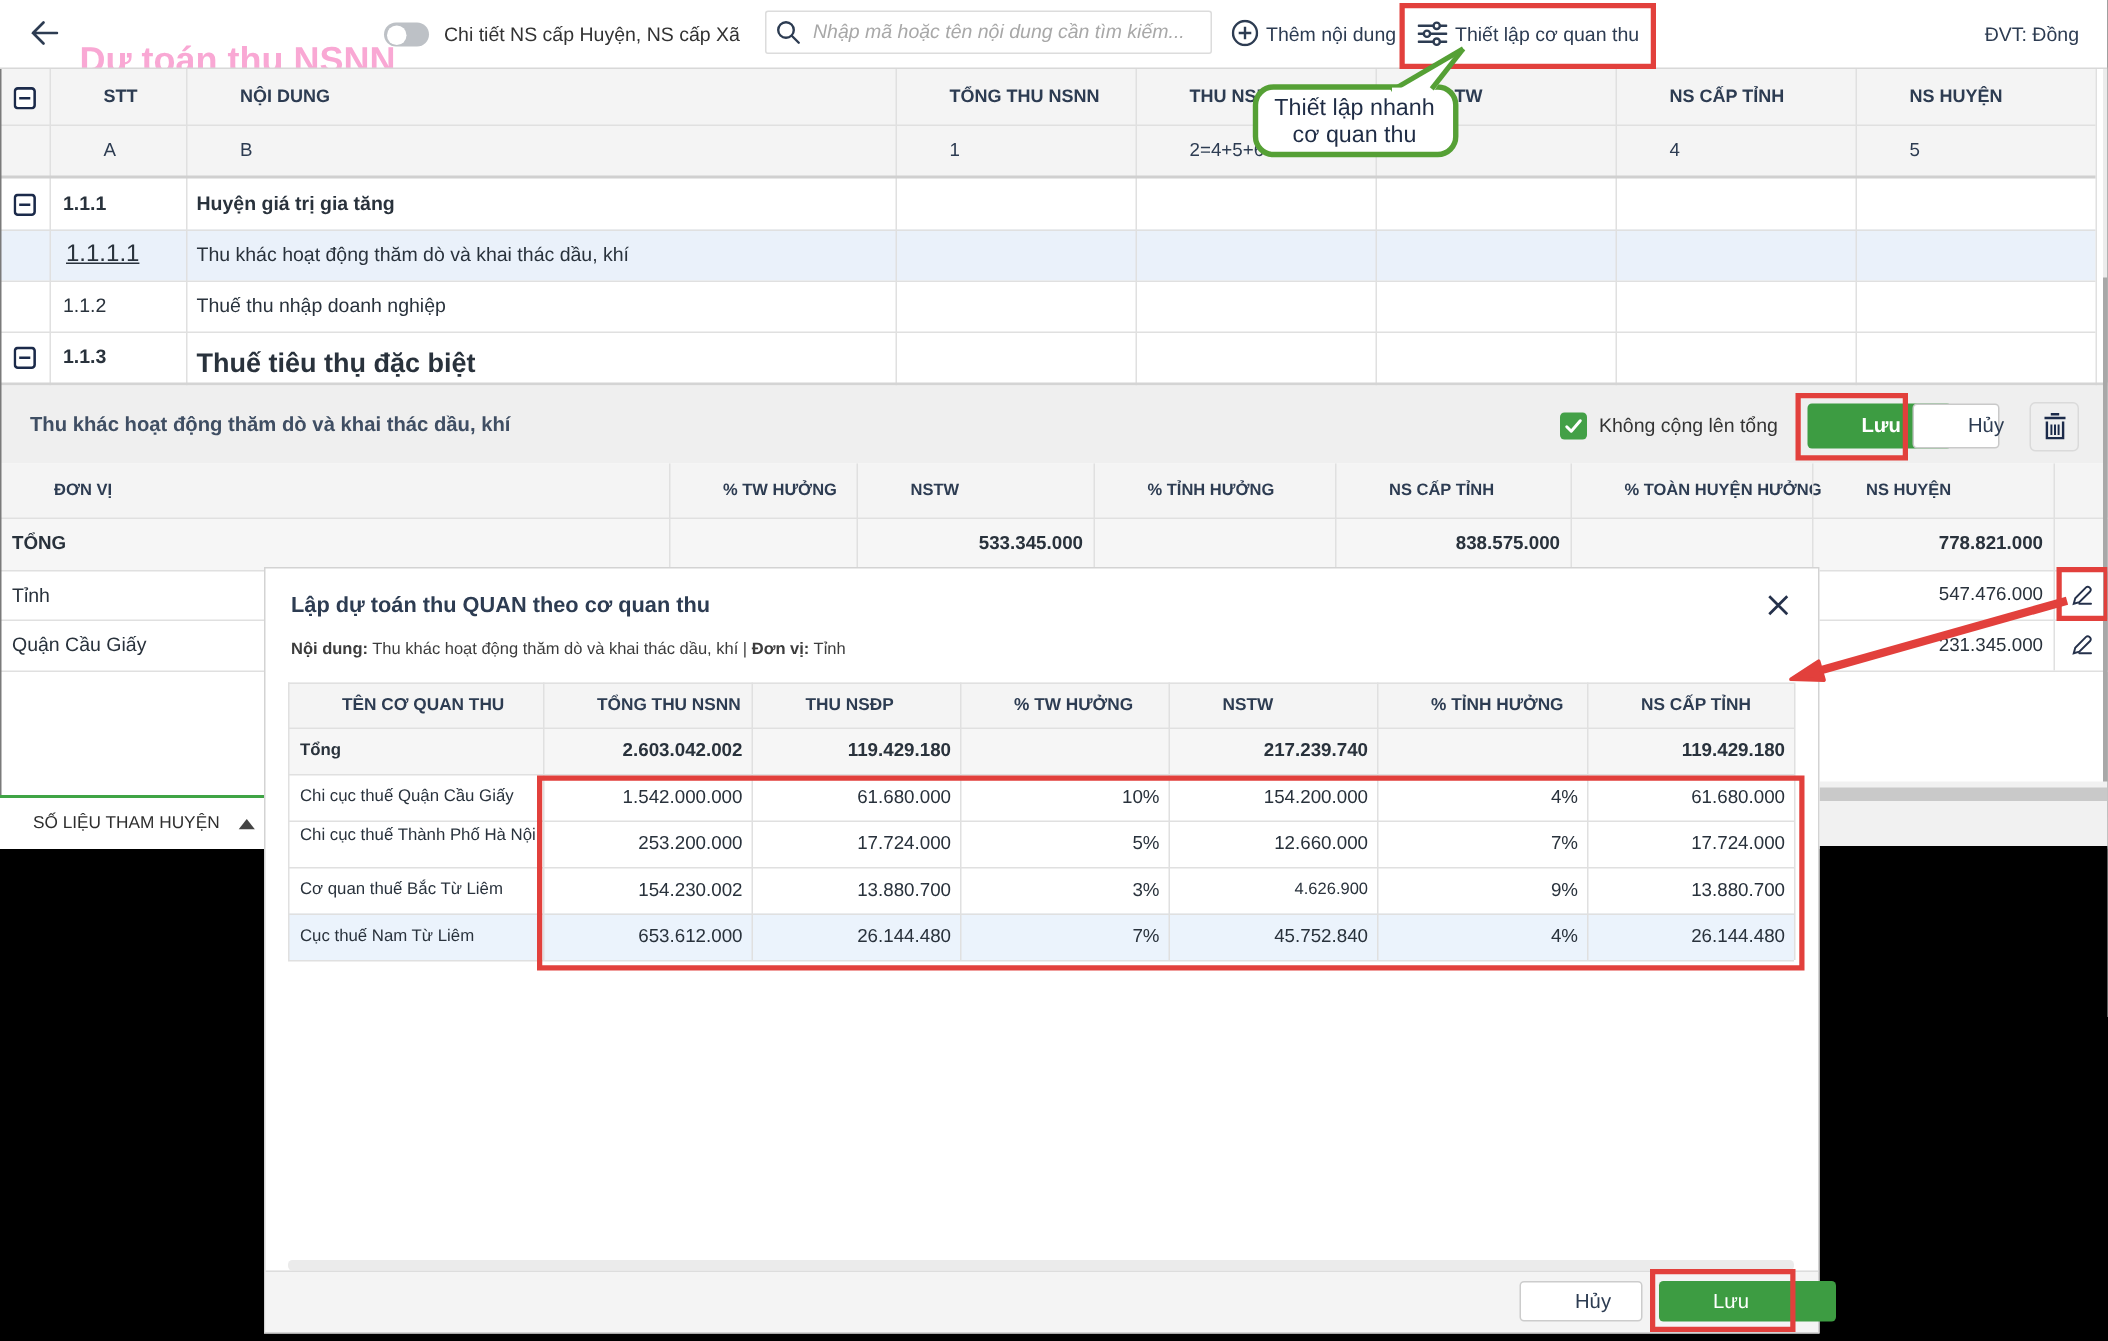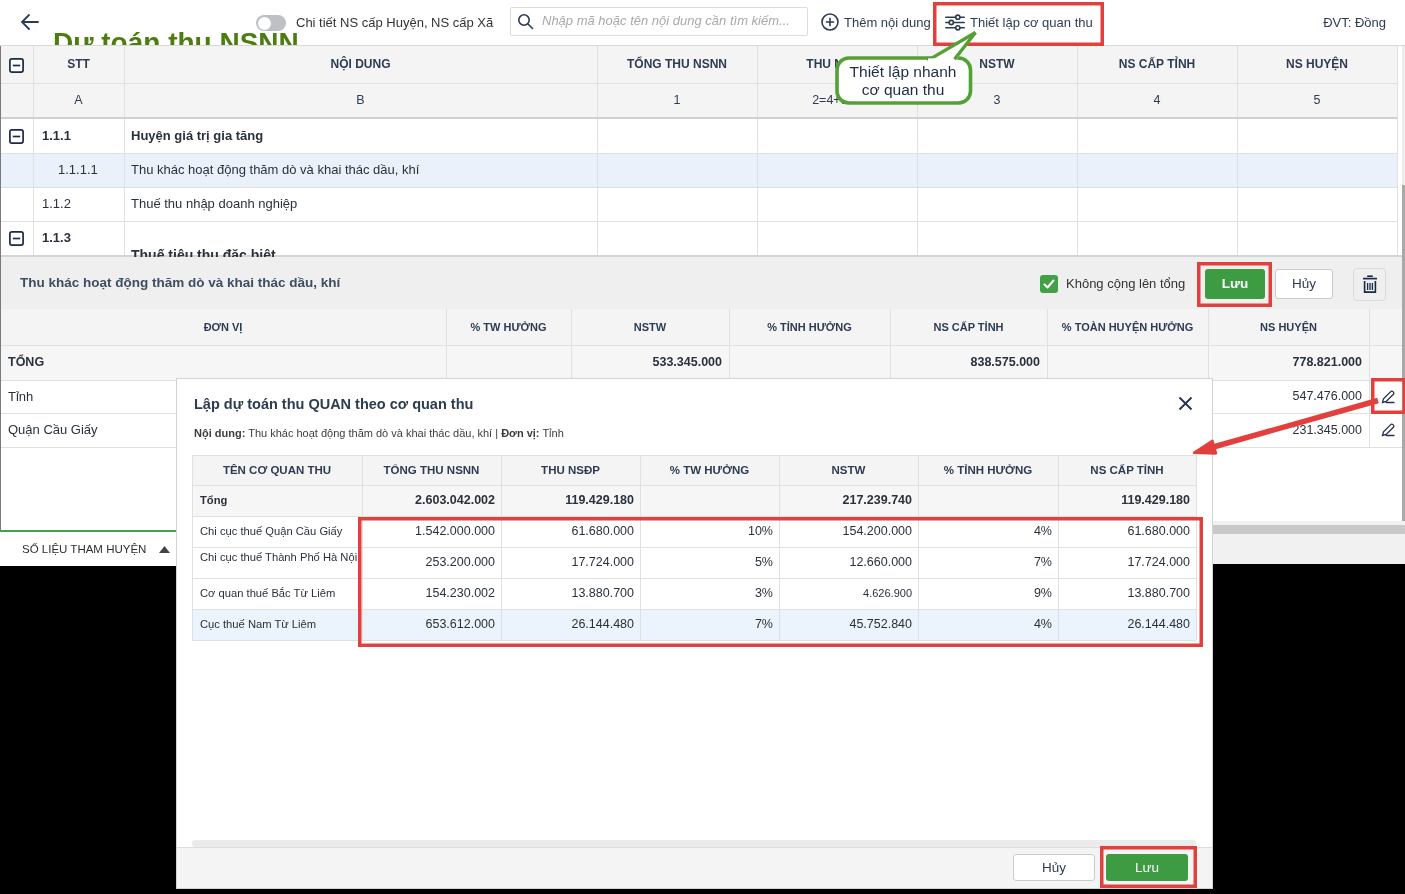--- a/index.html
+++ b/index.html
@@ -2,29 +2,29 @@
 <html><head><meta charset="utf-8">
 <style>
 html,body{margin:0;padding:0;}
 body{width:1405px;height:894px;background:#000;position:relative;overflow:hidden;
  font-family:"Liberation Sans", sans-serif;}
 .a{position:absolute;}
 .hl{position:absolute;background:#e0e0e0;height:1px;}
 .vl{position:absolute;background:#e0e0e0;width:1px;}
 .c{position:absolute;white-space:nowrap;color:#29323c;}
 .r{text-align:right;}
-.ct{text-align:center;}
+.ct{padding-left:36px;}
 .b{font-weight:bold;}
 </style></head><body>
 
 <div class="a" style="left:0;top:0;width:1405px;height:566px;background:#fff;"></div>
 <svg class="a" style="left:19px;top:13px;" width="20" height="18" viewBox="0 0 20 18">
     <path d="M10 2 L3 9 L10 16 M3 9 L19 9" stroke="#2d3c52" stroke-width="1.8" fill="none" stroke-linecap="round"></path>
   </svg>
-<div class="c b" style="left:53px;top:27px;font-size:28px;color:#4d7c0f;">Dự toán thu NSNN</div>
+<div class="c b" style="left:53px;top:27px;font-size:24px;color:#f9a8d4;">Dự toán thu NSNN</div>
 <div class="a" style="left:256px;top:15px;width:30px;height:16px;background:#bdc1c6;border-radius:8px;"></div>
 <div class="a" style="left:258px;top:16.5px;width:13px;height:13px;background:#fff;border-radius:50%;"></div>
 <div class="c" style="left:296px;top:15px;font-size:13px;color:#333;">Chi tiết NS cấp Huyện, NS cấp Xã</div>
 <div class="a" style="left:510px;top:7px;width:298px;height:29px;border:1px solid #dcdcdc;border-radius:2px;box-sizing:border-box;"></div>
 <svg class="a" style="left:517px;top:13px;" width="17" height="17" viewBox="0 0 17 17">
     <circle cx="7" cy="7" r="5.2" stroke="#2d3c52" stroke-width="1.6" fill="none"></circle>
     <path d="M11 11 L15.5 15.5" stroke="#2d3c52" stroke-width="1.6" stroke-linecap="round"></path>
   </svg>
 <div class="c" style="left:542px;top:13px;font-size:13px;font-style:italic;color:#a8a8a8;">Nhập mã hoặc tên nội dung cần tìm kiếm...</div>
 <svg class="a" style="left:821px;top:13px;" width="18" height="18" viewBox="0 0 18 18">
@@ -79,30 +79,30 @@
 <svg class="a" style="left:9px;top:58px;" width="15" height="15" viewBox="0 0 15 15">
     <rect x="0.9" y="0.9" width="13.2" height="13.2" rx="2" stroke="#1b2a4a" stroke-width="1.7" fill="#fff"></rect>
     <path d="M3.8 7.5 L11.2 7.5" stroke="#1b2a4a" stroke-width="1.7"></path>
   </svg>
 <svg class="a" style="left:9px;top:129px;" width="15" height="15" viewBox="0 0 15 15">
     <rect x="0.9" y="0.9" width="13.2" height="13.2" rx="2" stroke="#1b2a4a" stroke-width="1.7" fill="#fff"></rect>
     <path d="M3.8 7.5 L11.2 7.5" stroke="#1b2a4a" stroke-width="1.7"></path>
   </svg>
 <div class="c b" style="left:42px;top:119px;line-height:34px;font-size:13px;">1.1.1</div>
 <div class="c b" style="left:131px;top:119px;line-height:34px;font-size:13px;">Huyện giá trị gia tăng</div>
-<div class="c" style="left:58px;top:153px;line-height:34px;font-size:13px;">1.1.1.1</div>
+<div class="c" style="left:44px;top:153px;line-height:34px;font-size:16px;text-decoration:underline;">1.1.1.1</div>
 <div class="c" style="left:131px;top:153px;line-height:34px;font-size:13px;">Thu khác hoạt động thăm dò và khai thác dầu, khí</div>
 <div class="c" style="left:42px;top:187px;line-height:34px;font-size:13px;text-align:center;">1.1.2</div>
 <div class="c" style="left:131px;top:187px;line-height:34px;font-size:13px;">Thuế thu nhập doanh nghiệp</div>
 <svg class="a" style="left:9px;top:231px;" width="15" height="15" viewBox="0 0 15 15">
     <rect x="0.9" y="0.9" width="13.2" height="13.2" rx="2" stroke="#1b2a4a" stroke-width="1.7" fill="#fff"></rect>
     <path d="M3.8 7.5 L11.2 7.5" stroke="#1b2a4a" stroke-width="1.7"></path>
   </svg>
 <div class="c b" style="left:42px;top:221px;line-height:34px;font-size:13px;">1.1.3</div>
-<div class="c b" style="left:131px;top:238px;line-height:34px;font-size:14px;text-align:right;">Thuế tiêu thụ đặc biệt</div>
+<div class="c b" style="left:131px;top:225px;line-height:34px;font-size:18px;text-align:right;">Thuế tiêu thụ đặc biệt</div>
 <div class="a" style="left:0;top:257px;width:1405px;height:52px;background:#efefef;"></div>
 <div class="c b" style="left:20px;top:257px;line-height:52px;font-size:13.5px;color:#3f4e63;">Thu khác hoạt động thăm dò và khai thác dầu, khí</div>
 <div class="a" style="left:1040px;top:275px;width:18px;height:18px;background:#43a047;border-radius:3px;"></div>
 <svg class="a" style="left:1040px;top:275px;" width="18" height="18" viewBox="0 0 18 18">
     <path d="M4.5 9.5 L7.5 12.5 L13.5 5.5" stroke="#fff" stroke-width="2" fill="none" stroke-linecap="round" stroke-linejoin="round"></path>
   </svg>
 <div class="c" style="left:1066px;top:275px;line-height:18px;font-size:13px;color:#333;">Không cộng lên tổng</div>
 <div class="c b ct" style="left:1205px;top:269px;width:60px;line-height:30px;background:#3d9c42;border-radius:3px;font-size:13.5px;color:#fff;">Lưu</div>
 <div class="c ct" style="left:1275px;top:269px;width:58px;line-height:28px;border:1px solid #c9c9c9;border-radius:3px;font-size:13.5px;color:#2d3c52;background:#fff;box-sizing:border-box;">Hủy</div>
 <div class="a" style="left:1353px;top:268px;width:33px;height:33px;border:1px solid #dadada;border-radius:4px;box-sizing:border-box;background:#efefef;"></div>

